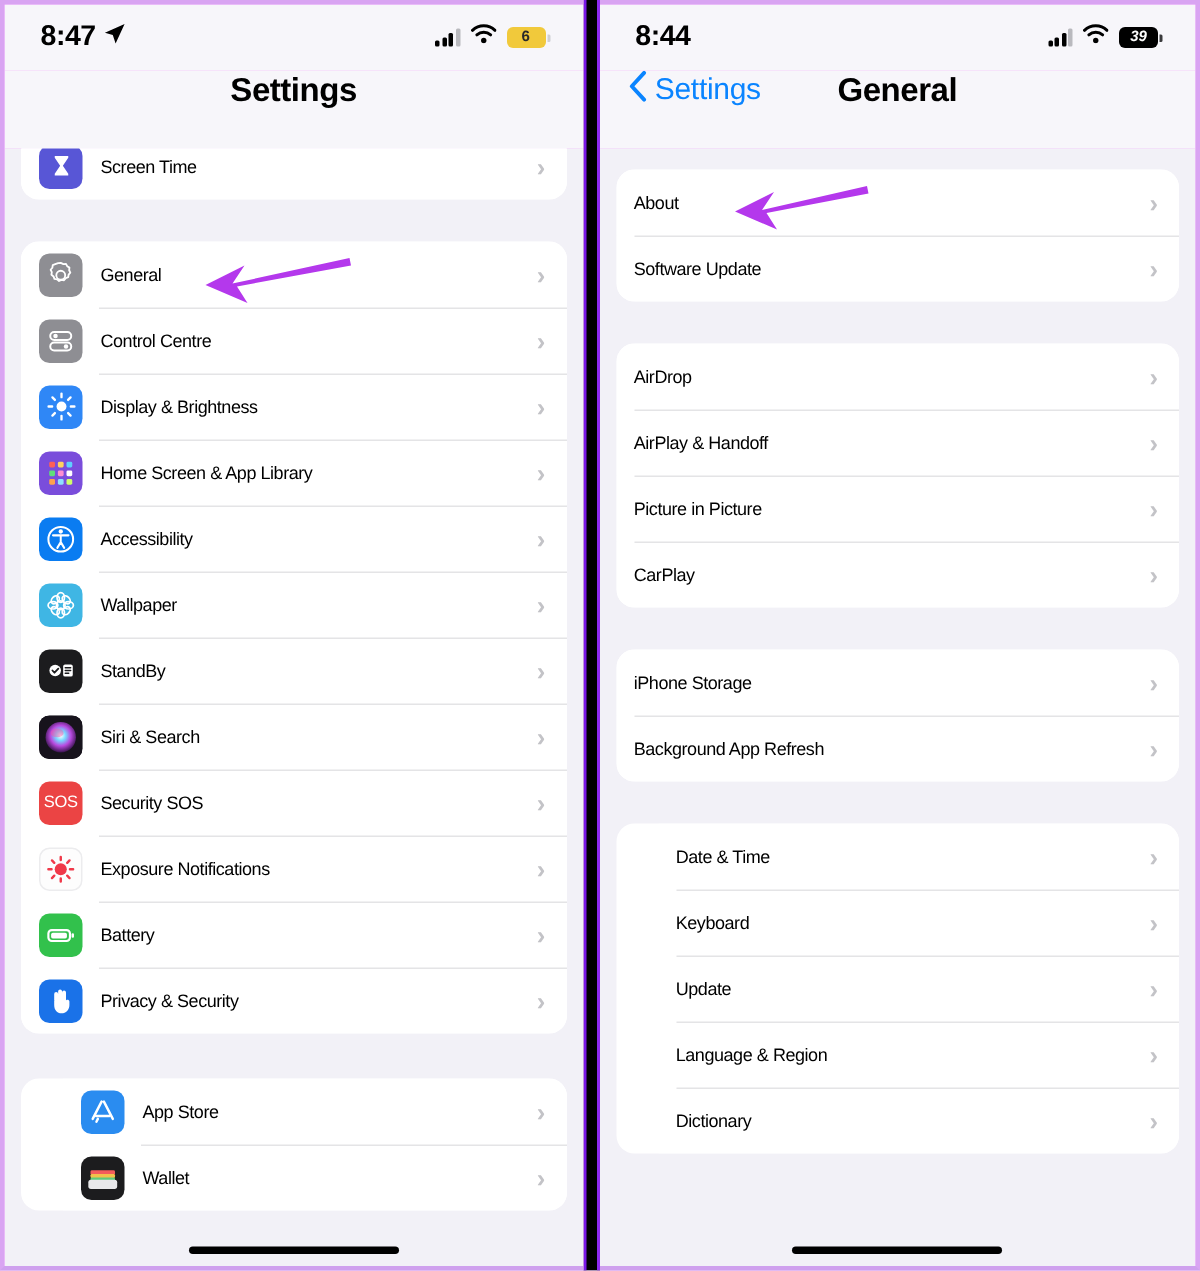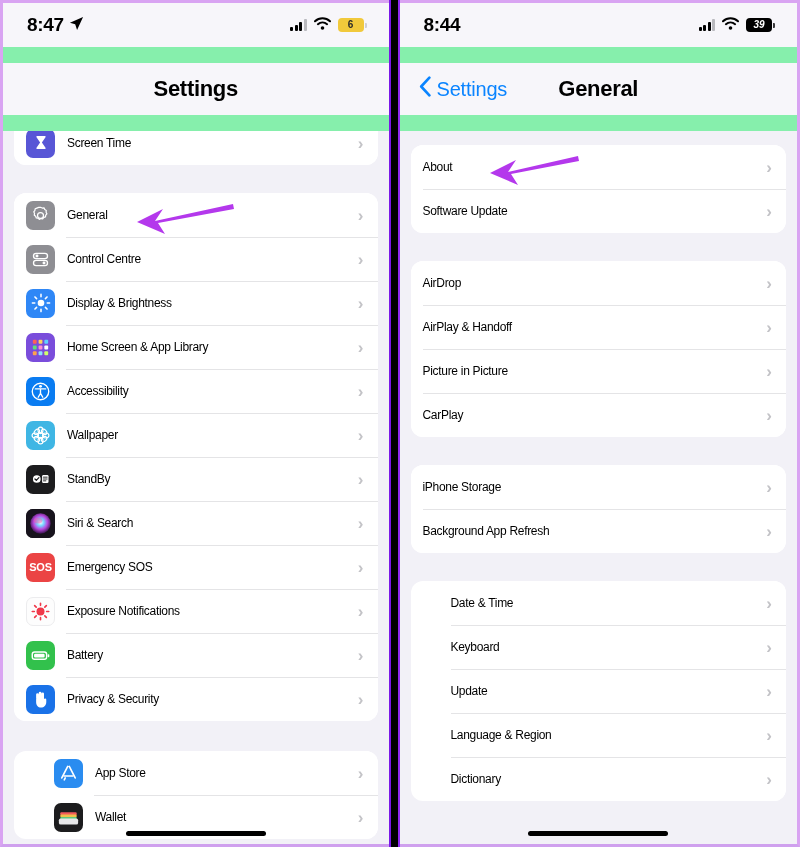--- a/index.html
+++ b/index.html
@@ -3,22 +3,22 @@
 <meta charset="utf-8">
 <style>
   * { margin:0; padding:0; box-sizing:border-box; }
   html,body {
     width:800px; height:847px; overflow:hidden;
     font-family:"Liberation Sans","DejaVu Sans",sans-serif;
     background:#e9e6f2;
   }
   #root { position:relative; width:800px; height:847px; display:flex; background:#cfa8ee; }
   .phone {
-    position:relative; height:847px; background:#86efac;
-    overflow:hidden; display:flex; flex-direction:column;gap:16px;
+    position:relative; height:847px; background:#f0abfc;
+    overflow:hidden; display:flex; flex-direction:column;
   }
   .phone.left  { width:389px; border-left:3px solid #d9a4f2; border-top:3px solid #d9a4f2; border-bottom:3px solid #cfa0ee; }
   .phone.right { width:401px; border-right:3px solid #d9a4f2; border-top:3px solid #d9a4f2; border-bottom:3px solid #cfa0ee;}
   .gutter { width:11px; height:847px; background:#000;
             border-left:2px solid #7b18e8; border-right:2px solid #8f2af2; flex:0 0 auto;}
 
   
   .statusbar { height:44px; flex:0 0 auto; display:flex; align-items:center;
                justify-content:space-between; padding:0 22px 0 24px; background:#f7f6fa; }
   .sb-time { font-size:19px; font-weight:700; letter-spacing:-0.3px; color:#000;
@@ -36,21 +36,21 @@
   .batt-txt { font-size:10px; font-weight:700; line-height:1; }
   .batt.low .batt-body { background:#f1c93b; color:#000;} 
   .batt.low .batt-cap { background:#cfcfd4; }
   .batt.low .batt-txt { color:#2a2a2a; }
   .batt.dark .batt-body { background:#000;font-style:italic; }
   .batt.dark .batt-cap { background:#3a3a3c; }
   .batt.dark .batt-txt { color:#fff; }
 
   
   .navbar { flex:0 0 auto; height:52px; position:relative; display:flex;
-            align-items:center; background:#f7f6fa; }
+            background:#f7f6fa; }
   .navbar.left-nav { justify-content:center; }
   .nav-title { font-size:22px; font-weight:700; color:#000; letter-spacing:-0.3px; }
   .nav-back { position:absolute; left:19px; display:flex; align-items:center;
               gap:5px; color:#0a84ff; font-size:20px; }
   .nav-back-label { color:#0a84ff; font-size:20px; letter-spacing:-0.2px; }
   .right-nav .nav-title { position:absolute; left:0; right:0; text-align:center; }
 
   
   .body { flex:1 1 auto; background:#f2f1f7; padding:0 11px; overflow:hidden; position:relative; }
   .group { background:#fff; border-radius:12px; overflow:hidden; margin-bottom:30px; }
@@ -255,23 +255,23 @@
               <circle cx="15" cy="15" r="10.5" fill="url(#sg)"></circle>
               <ellipse cx="12.5" cy="12" rx="4.5" ry="3" fill="#ff4fa3" opacity="0.45"></ellipse>
             </svg>
           </span>
           <span class="row-label">Siri &amp; Search</span>
           <span class="chev">›</span>
         </div>
 
         <div class="row with-icon">
           <span class="ic" style="background:#eb4444;">
-            <span style="color:#fff;font-size:11px;font-weight:700;letter-spacing:-0.2px;">SOS</span>
-          </span>
-          <span class="row-label">Emergency SOS</span>
+            <span style="color:#fff;font-size:11px;font-weight:400;letter-spacing:-0.2px;">SOS</span>
+          </span>
+          <span class="row-label">Security SOS</span>
           <span class="chev">›</span>
         </div>
 
         <div class="row with-icon">
           <span class="ic" style="background:#fdfdfd;border:1px solid #ececee;">
             <svg width="23" height="23" viewBox="0 0 24 24">
               <circle cx="12" cy="12" r="4.2" fill="#f0394a"></circle>
               <g stroke="#f0394a" stroke-width="1.7" stroke-linecap="round">
                 <path d="M12 3.4v2.2M12 18.4v2.2M3.4 12h2.2M18.4 12h2.2M5.9 5.9l1.6 1.6M16.5 16.5l1.6 1.6M18.1 5.9l-1.6 1.6M7.5 16.5l-1.6 1.6"></path>
               </g>

